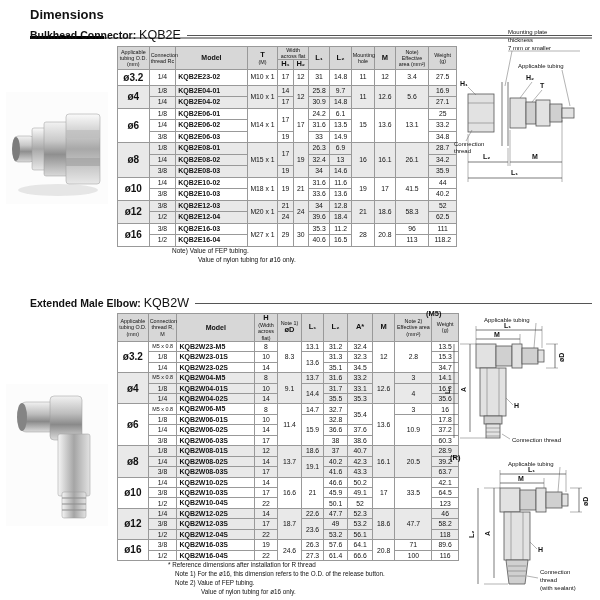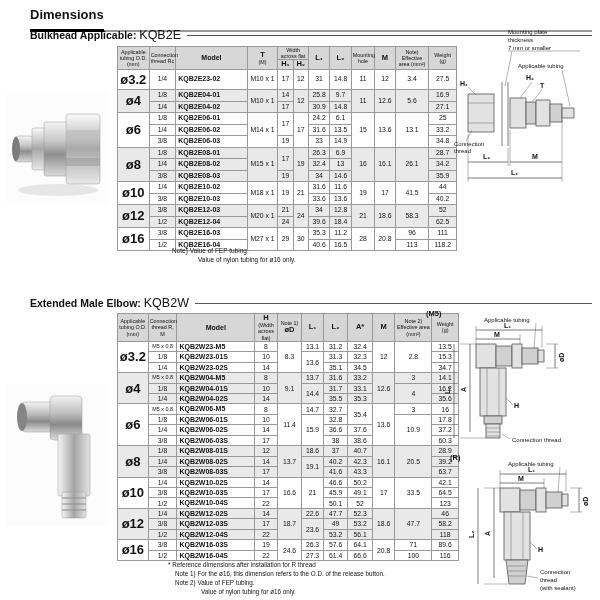--- a/index.html
+++ b/index.html
@@ -1,37 +1,37 @@
 <!DOCTYPE html>
 <html><head>
 <meta charset="utf-8">
 <style>
   html,body{margin:0;padding:0;background:#fff;width:600px;height:600px;overflow:hidden;
     font-family:"Liberation Sans","DejaVu Sans",sans-serif;color:#111;}
   #page{position:relative;width:600px;height:600px;background:#fff;}
 
   
   .dim-head{position:absolute;left:30px;top:5px;width:562px;border-bottom:2px solid #9a9a9a;}
-  .dim-head span{display:inline-block;font-size:13px;font-weight:bold;padding-bottom:7px;
+  .dim-head span{display:inline-block;font-size:13px;font-weight:bold;padding-bottom:14px;
     border-bottom:3px solid #000;margin-bottom:-2px;}
   .sec-title{position:absolute;left:30px;display:flex;align-items:center;width:562px;}
   .sec-title .pre{font-size:10.5px;font-weight:bold;white-space:pre;}
   .sec-title .mod{font-size:12.5px;font-weight:normal;margin-right:6px;}
   .sec-title .rule{flex:1;border-top:1px solid #555;height:0;}
 
   
   .dtab{position:absolute;border-collapse:collapse;table-layout:fixed;background:#fff;}
   .dtab th,.dtab td{border:1px solid #999;padding:0 1px;text-align:center;vertical-align:middle;}
   .dtab{border:1px solid #555;}
   .dtab thead th{background:#d7d7d7;}
   .dtab td{font-size:6.8px;line-height:1.35;}
   #t1 td{line-height:1.5;}
   .dtab tr.g td{background:#e9e9e9;}
   .dtab td.model{text-align:left;font-weight:bold;font-size:7px;padding-left:2px;white-space:nowrap;}
-  .dtab td.size{font-weight:bold;font-size:13px;margin-left:32px;}
+  .dtab td.size{font-weight:bold;font-size:10px;margin-left:32px;}
   .dtab td.thr{font-size:5.4px;}
   .hb{font-size:7.5px;font-weight:bold;line-height:1.1;}
   .hs{font-size:5.4px;font-weight:normal;line-height:1.15;}
   .hbm{font-size:7px;font-weight:bold;}
 
   
   .note-block{position:absolute;font-size:6.5px;line-height:1.45;color:#111;}
   .note-block .ind{margin-left:26px;}
   .fn-block{position:absolute;font-size:6.3px;line-height:1.45;color:#111;}
   .fn-block .ind1{margin-left:7px;}
@@ -51,21 +51,21 @@
 </head>
 <body>
 
 <div id="page">
 
   <div class="dim-head">
     <span>Dimensions</span>
   </div>
 
   <div class="sec-title" style="top:28px;">
-    <span class="pre">Bulkhead Applicable: </span>
+    <span class="pre">Bulkhead Connector: </span>
     <span class="mod">KQB2E</span>
     <span class="rule"></span>
   </div>
 
   <div class="art" style="left:6px;top:92px;">
     <svg width="102" height="112" viewBox="0 0 102 112">
       <defs>
         <linearGradient id="met1" x1="0" y1="0" x2="0" y2="1">
           <stop offset="0" stop-color="#f2f2f2"></stop>
             <stop offset="0.35" stop-color="#c9c9c9"></stop>

